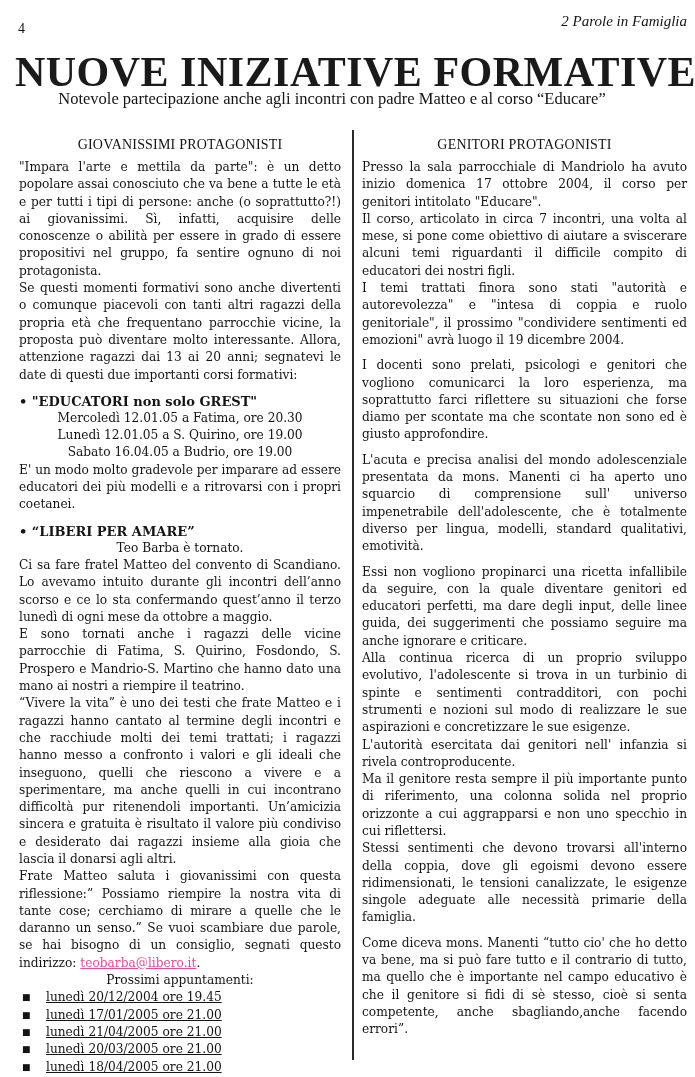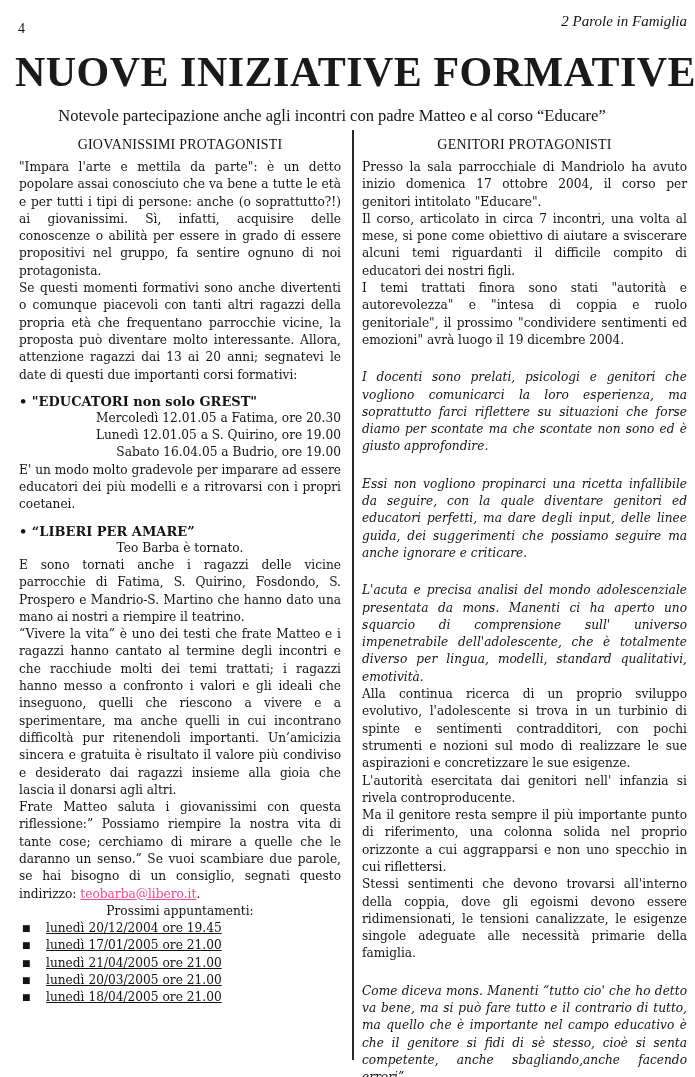--- a/index.html
+++ b/index.html
@@ -15,46 +15,46 @@
   .running-head {
     position: absolute; right: 8px; top: 13px;
     font-size: 15px; font-style: italic; font-family: "Liberation Serif", serif;
   }
   .main-title {
     position: absolute; left: 0; width: 695px; top: 42px; text-align: center;
     font-family: "Liberation Serif", serif; font-size: 42px; line-height: 44px;
     letter-spacing: 0.5px; color: #1a1a1a;
   }
   .subtitle {
-    position: absolute; left: 0; width: 664px; top: 106px; text-align: center;
+    position: absolute; left: 0; width: 664px; top: 89px; text-align: center;
     font-family: "Liberation Serif", serif; font-size: 16.5px; line-height: 20px;
   }
   .col {
     position: absolute; top: 128px;
     font-size: 12.2px; line-height: 17.3px;
     text-align: justify;
   }
   .col-left { left: 19px; width: 322px; }
   .col-right { left: 362px; width: 325px; }
   .col-divider {
     position: absolute; left: 352px; top: 130px; width: 1.5px; height: 930px;
     background: #2a2a2a;
   }
   .section-title {
     text-align: center; font-family: "Liberation Serif", serif;
     font-size: 14px; line-height: 17px; margin: 8px 0 6px 0; letter-spacing: 0.2px;
   }
   p { margin: 0; }
-  .gap { margin-top: 20px; font-style: italic; }
+  .gap { margin-top: 8px; }
   .subhead {
     font-weight: bold; font-size: 13px; margin-top: 9px; line-height: 17px;
     text-align: left;
   }
   .nowrap-left { text-align: center; }
-  .schedule-line { text-align: right; white-space: nowrap; }
+  .schedule-line { text-align: center; white-space: nowrap; }
   .email-link { text-decoration: underline; color: #ec4899; }
   ul.appointments { list-style: none; margin: 0; padding: 0; }
   ul.appointments li {
     position: relative; padding-left: 27px; text-align: left; white-space: nowrap;
   }
   ul.appointments li .bullet {
     position: absolute; left: 3px; top: 0; font-size: 9px;
   }
   ul.appointments li .date-link { text-decoration: underline; }
 </style>
@@ -77,20 +77,21 @@
   <div class="subhead" style="margin-top: 9px;">• "EDUCATORI non solo GREST"</div>
   <div>
     <div class="schedule-line">Mercoledì 12.01.05 a Fatima, ore 20.30</div>
     <div class="schedule-line">Lunedì 12.01.05 a S. Quirino, ore 19.00</div>
     <div class="schedule-line">Sabato 16.04.05 a Budrio, ore 19.00</div>
   </div>
   <p>E' un modo molto gradevole per imparare ad essere educatori dei più modelli e a ritrovarsi con i propri coetanei.</p>
 
   <div class="subhead" style="">• “LIBERI PER AMARE”</div>
   <p class="nowrap-left">Teo Barba è tornato.</p>
+  <p>Ci sa fare fratel Matteo del convento di Scandiano. Lo avevamo intuito durante gli incontri dell’anno scorso e ce lo sta confermando quest’anno il terzo lunedì di ogni mese da ottobre a maggio.</p>
   <p>E sono tornati anche i ragazzi delle vicine parrocchie di Fatima, S. Quirino, Fosdondo, S. Prospero e Mandrio-S. Martino che hanno dato una mano ai nostri a riempire il teatrino.</p>
   <p>“Vivere la vita” è uno dei testi che frate Matteo e i ragazzi hanno cantato al termine degli incontri e che racchiude molti dei temi trattati; i ragazzi hanno messo a confronto i valori e gli ideali che inseguono, quelli che riescono a vivere e a sperimentare, ma anche quelli in cui incontrano difficoltà pur ritenendoli importanti. Un’amicizia sincera e gratuita è risultato il valore più condiviso e desiderato dai ragazzi insieme alla gioia che lascia il donarsi agli altri.</p>
   <p>
     <span>Frate Matteo saluta i giovanissimi con questa riflessione:” Possiamo riempire la nostra vita di tante cose; cerchiamo di mirare a quelle che le daranno un senso.” Se vuoi scambiare due parole, se hai bisogno di un consiglio, segnati questo indirizzo:</span>
     <a class="email-link" title="teobarba@libero.it">teobarba@libero.it</a><span>.</span>
   </p>
   <p class="nowrap-left">Prossimi appuntamenti:</p>
   <ul class="appointments">
     <li><span class="bullet">■</span><span class="date-link">lunedì 20/12/2004 ore 19.45</span></li>
     <li><span class="bullet">■</span><span class="date-link">lunedì 17/01/2005 ore 21.00</span></li>
@@ -101,22 +102,22 @@
 
 </div>
 
 <div class="col col-right">
   <div class="section-title">GENITORI PROTAGONISTI</div>
   <div id="right-paragraphs">
       <p>Presso la sala parrocchiale di Mandriolo ha avuto inizio domenica 17 ottobre 2004, il corso per genitori intitolato "Educare".</p>
       <p>Il corso, articolato in circa 7 incontri, una volta al mese, si pone come obiettivo di aiutare a sviscerare alcuni temi riguardanti il difficile compito di educatori dei nostri figli.</p>
       <p>I temi trattati finora sono stati "autorità e autorevolezza" e "intesa di coppia e ruolo genitoriale", il prossimo "condividere sentimenti ed emozioni" avrà luogo il 19 dicembre 2004.</p>
       <p class="gap">I docenti sono prelati, psicologi e genitori che vogliono comunicarci la loro esperienza, ma soprattutto farci riflettere su situazioni che forse diamo per scontate ma che scontate non sono ed è giusto approfondire.</p>
+      <p class="gap">L'acuta e precisa analisi del mondo adolescenziale presentata da mons. Manenti ci ha aperto uno squarcio di comprensione sull' universo impenetrabile dell'adolescente, che è totalmente diverso per lingua, modelli, standard qualitativi, emotività.</p>
       <p class="gap">Essi non vogliono propinarci una ricetta infallibile da seguire, con la quale diventare genitori ed educatori perfetti, ma dare degli input, delle linee guida, dei suggerimenti che possiamo seguire ma anche ignorare e criticare.</p>
-      <p class="gap">L'acuta e precisa analisi del mondo adolescenziale presentata da mons. Manenti ci ha aperto uno squarcio di comprensione sull' universo impenetrabile dell'adolescente, che è totalmente diverso per lingua, modelli, standard qualitativi, emotività.</p>
       <p>Alla continua ricerca di un proprio sviluppo evolutivo, l'adolescente si trova in un turbinio di spinte e sentimenti contradditori, con pochi strumenti e nozioni sul modo di realizzare le sue aspirazioni e concretizzare le sue esigenze.</p>
       <p>L'autorità esercitata dai genitori nell' infanzia si rivela controproducente.</p>
       <p>Ma il genitore resta sempre il più importante punto di riferimento, una colonna solida nel proprio orizzonte a cui aggrapparsi e non uno specchio in cui riflettersi.</p>
       <p>Stessi sentimenti che devono trovarsi all'interno della coppia, dove gli egoismi devono essere ridimensionati, le tensioni canalizzate, le esigenze singole adeguate alle necessità primarie della famiglia.</p>
       <p class="gap">Come diceva mons. Manenti “tutto cio' che ho detto va bene, ma si può fare tutto e il contrario di tutto, ma quello che è importante nel campo educativo è che il genitore si fidi di sè stesso, cioè si senta competente, anche sbagliando,anche facendo errori”.</p>
     </div>
 
 </div>
 
 </body></html>

